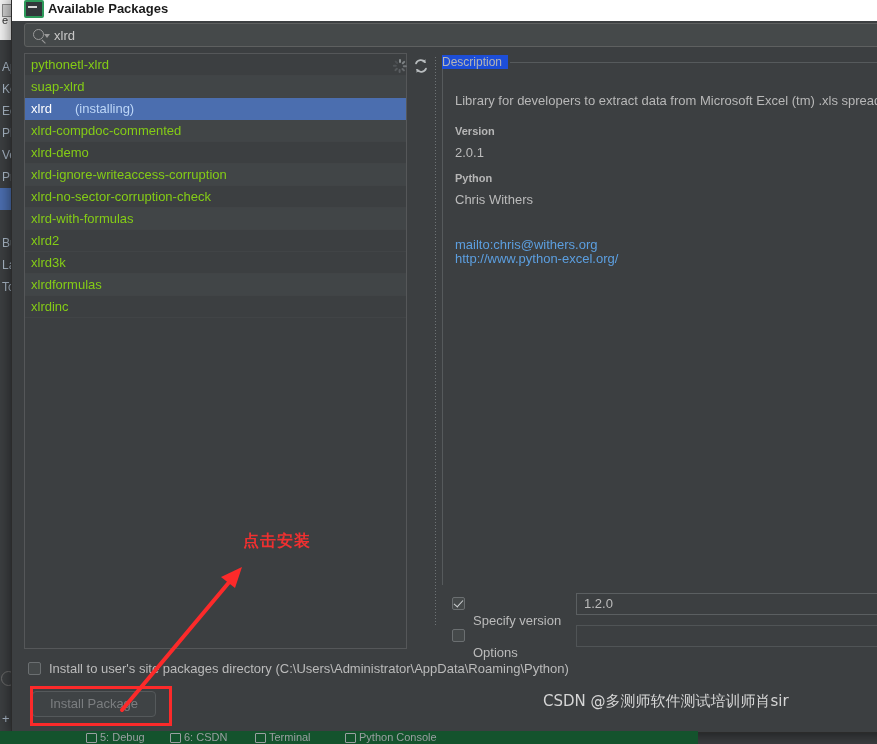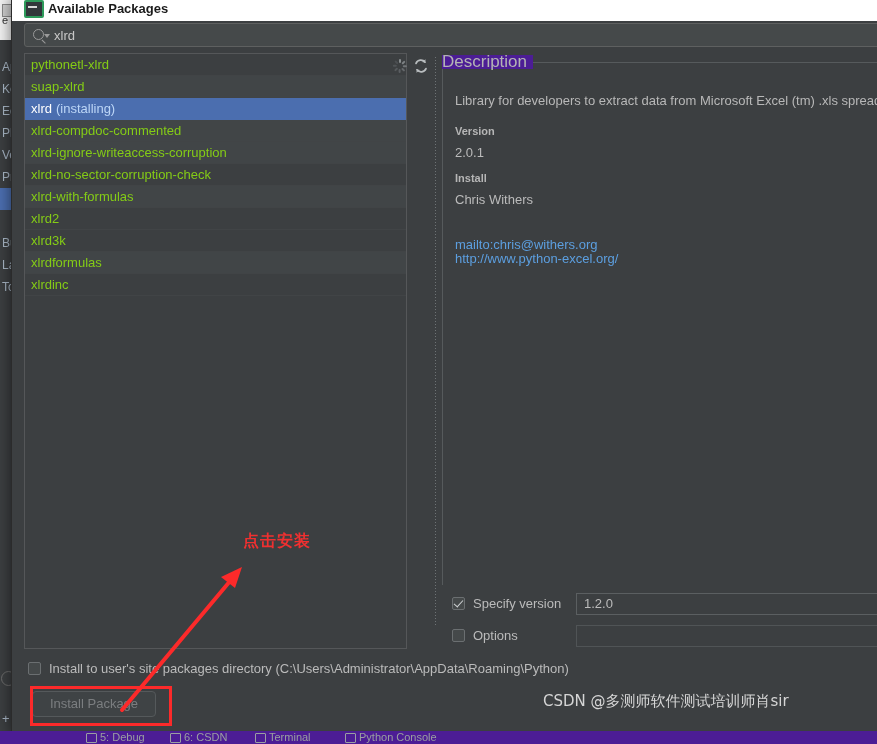--- a/index.html
+++ b/index.html
@@ -92,21 +92,21 @@
     background:#3c3f41;border:1px solid #555759;overflow:hidden;
   }
   .pkg-row{
     height:22px;line-height:22px;padding-left:6px;font-size:13px;
     color:#84cc16;white-space:nowrap;overflow:hidden;
     border-bottom:1px solid #414446;box-sizing:border-box;
   }
   .pkg-row.odd{background:#3c3f41;}
   .pkg-row.even{background:#414547;}
   .pkg-row.sel{background:#4b6eaf;color:#ffffff;border-bottom-color:#4b6eaf;}
-  .pkg-row .sub{color:#9fc4ef;margin-left:4px;}
+  .pkg-row .sub{color:#9fc4ef;margin-left:23px;}
   .pkg-row.sel .sub{color:#bcd6f7;}
 
   #spinner{
     position:absolute;left:381px;top:62px;width:14px;height:14px;
   }
   #spinner i{
     position:absolute;left:6px;top:0;width:1.6px;height:4px;
     background:#8d9295;border-radius:1px;transform-origin:0.8px 7px;
   }
   #refresh-btn{
@@ -117,22 +117,22 @@
   }
   #splitter b{
     display:block;width:1px;height:1px;background:#6e7375;margin:2px auto 0;
   }
 
   
   #desc-panel{
     position:absolute;left:430px;top:58px;width:452px;height:530px;
   }
   #desc-legend{
-    position:absolute;left:0;top:0;font-size:17px;color:#b4b4b4;
-    background:#4c1d95;padding-right:6px;z-index:2;line-height:14px;
+    position:absolute;left:0;top:0;font-size:12px;color:#b4b4b4;
+    background:#1d4ed8;padding-right:6px;z-index:2;line-height:14px;
   }
   #desc-line{
     position:absolute;left:68px;top:7px;right:-6px;height:1px;background:#565a5c;
   }
   #desc-vline{
     position:absolute;left:0;top:7px;width:1px;bottom:0;background:#565a5c;
   }
   #desc-body{
     position:absolute;left:1px;top:26px;width:452px;height:500px;
     overflow:hidden;
@@ -156,21 +156,21 @@
   .opt-row{position:absolute;left:10px;height:24px;width:440px;}
   .cb{
     position:absolute;left:0;top:4px;width:13px;height:13px;box-sizing:border-box;
     border:1px solid #6b6f71;background:#45494a;border-radius:2px;
   }
   .cb.on:after{
     content:"";position:absolute;left:3px;top:0px;width:4px;height:8px;
     border:solid #cfd2d4;border-width:0 1.8px 1.8px 0;transform:rotate(42deg);
   }
   .opt-lbl{
-    position:absolute;left:21px;top:0;line-height:22px;font-size:13px;color:#bbbbbb;
+    position:absolute;left:21px;top:17px;line-height:22px;font-size:13px;color:#bbbbbb;
     white-space:nowrap;
   }
   .opt-input{
     position:absolute;left:124px;top:0;width:330px;height:22px;box-sizing:border-box;
     background:#3c3f41;border:1px solid #5b5f61;
   }
   .opt-input span{
     display:block;line-height:20px;padding-left:7px;font-size:13px;color:#bbbbbb;
   }
   .opt-input.dis{background:#3c3f41;border-color:#505456;}
@@ -201,22 +201,22 @@
     font-family:"DejaVu Sans","Liberation Sans",sans-serif;
   }
   #anno-arrow{position:absolute;left:100px;top:555px;width:170px;height:170px;pointer-events:none;}
   #anno-box{
     position:absolute;left:30px;top:686px;width:142px;height:40px;box-sizing:border-box;
     border:3px solid #fc2a2a;pointer-events:none;
   }
 
   
   #statusbar{
-    position:absolute;left:0;top:731px;width:877px;height:13px;
-    background:#4c1d95;overflow:hidden;
+    position:absolute;left:0;top:731px;width:698px;height:13px;
+    background:#14532d;overflow:hidden;
   }
   .sb-item{
     position:absolute;top:0;font-size:11px;color:#9a9fa1;white-space:nowrap;line-height:13px;
   }
   .sb-ic{
     position:absolute;top:2px;width:9px;height:8px;border:1px solid #9a9fa1;border-radius:1px;
   }
   #watermark{
     position:absolute;left:543px;top:692px;font-size:15px;color:#d5d5d5;
     white-space:nowrap;
@@ -260,20 +260,21 @@
       <span class="caret"></span>
       <span id="search-text">xlrd</span>
     </div>
   </div>
 
   <div id="list-panel">
     <div class="pkg-row odd"><span>pythonetl-xlrd</span></div>
     <div class="pkg-row even"><span>suap-xlrd</span></div>
     <div class="pkg-row sel"><span>xlrd</span><span class="sub">(installing)</span></div>
     <div class="pkg-row even"><span>xlrd-compdoc-commented</span></div>
+    <div class="pkg-row odd"><span>xlrd-demo</span></div>
     <div class="pkg-row even"><span>xlrd-ignore-writeaccess-corruption</span></div>
     <div class="pkg-row odd"><span>xlrd-no-sector-corruption-check</span></div>
     <div class="pkg-row even"><span>xlrd-with-formulas</span></div>
     <div class="pkg-row odd"><span>xlrd2</span></div>
     <div class="pkg-row odd"><span>xlrd3k</span></div>
     <div class="pkg-row even"><span>xlrdformulas</span></div>
     <div class="pkg-row odd"><span>xlrdinc</span></div>
   </div>
 
   <div id="spinner">
@@ -490,21 +491,21 @@
   </div>
 
   <div id="desc-panel">
     <span id="desc-legend">Description</span>
     <span id="desc-line"></span>
     <span id="desc-vline"></span>
     <div id="desc-body">
       <div class="d-summary">Library for developers to extract data from Microsoft Excel (tm) .xls spreadsheet fi</div>
       <div class="d-h" style="top:44px">Version</div>
       <div class="d-v" style="top:64px">2.0.1</div>
-      <div class="d-h" style="top:91px">Install</div>
+      <div class="d-h" style="top:91px">Python</div>
       <div class="d-v" style="top:111px">Chris Withers</div>
       <div class="d-link" style="top:156px">mailto:chris@withers.org</div>
       <div class="d-link" style="top:170px">http://www.python-excel.org/</div>
     </div>
   </div>
 
   <div id="opt-area">
     <div class="opt-row" style="top:0">
       <span class="cb on"></span>
       <span class="opt-lbl">Specify version</span>

